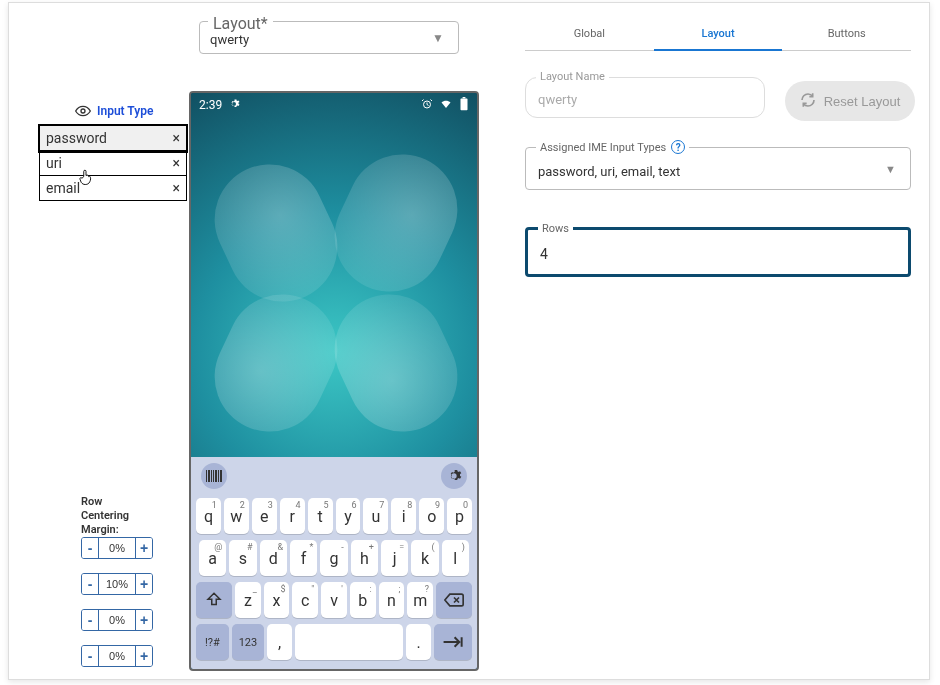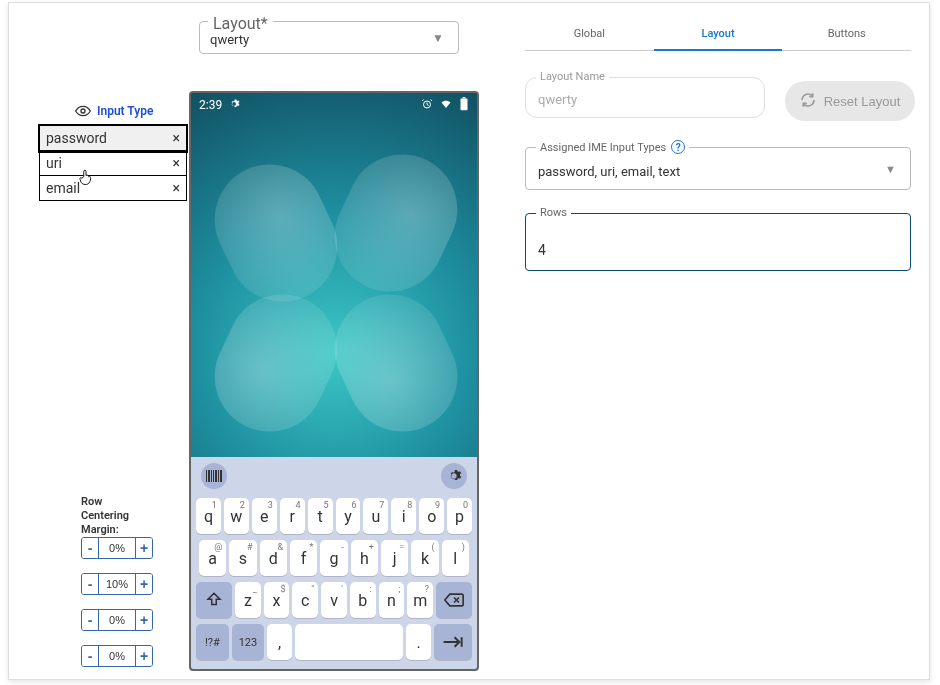--- a/index.html
+++ b/index.html
@@ -296,24 +296,24 @@
     font-weight: 700;
   }
   .aime .chev2 {
     position: absolute;
     right: 14px; top: 50%; transform: translateY(-50%);
     color: #888; font-size: 11px;
   }
 
   .rows {
     position: absolute;
-    left: 516px; top: 210px; right: 18px;
-    border: 1px solid #0c4a6e;
+    left: 516px; top: 224px; right: 18px;
+    border: 3px solid #0c4a6e;
     border-radius: 4px;
-    padding: 28px 12px 12px;
+    padding: 16px 12px 12px;
     font-size: 14px;
   }
   .rows .floating {
     position: absolute; top: -8px; left: 10px;
     font-size: 11px;
     background: #fff;
     padding: 0 4px;
     color: #666;
   }
 </style>

